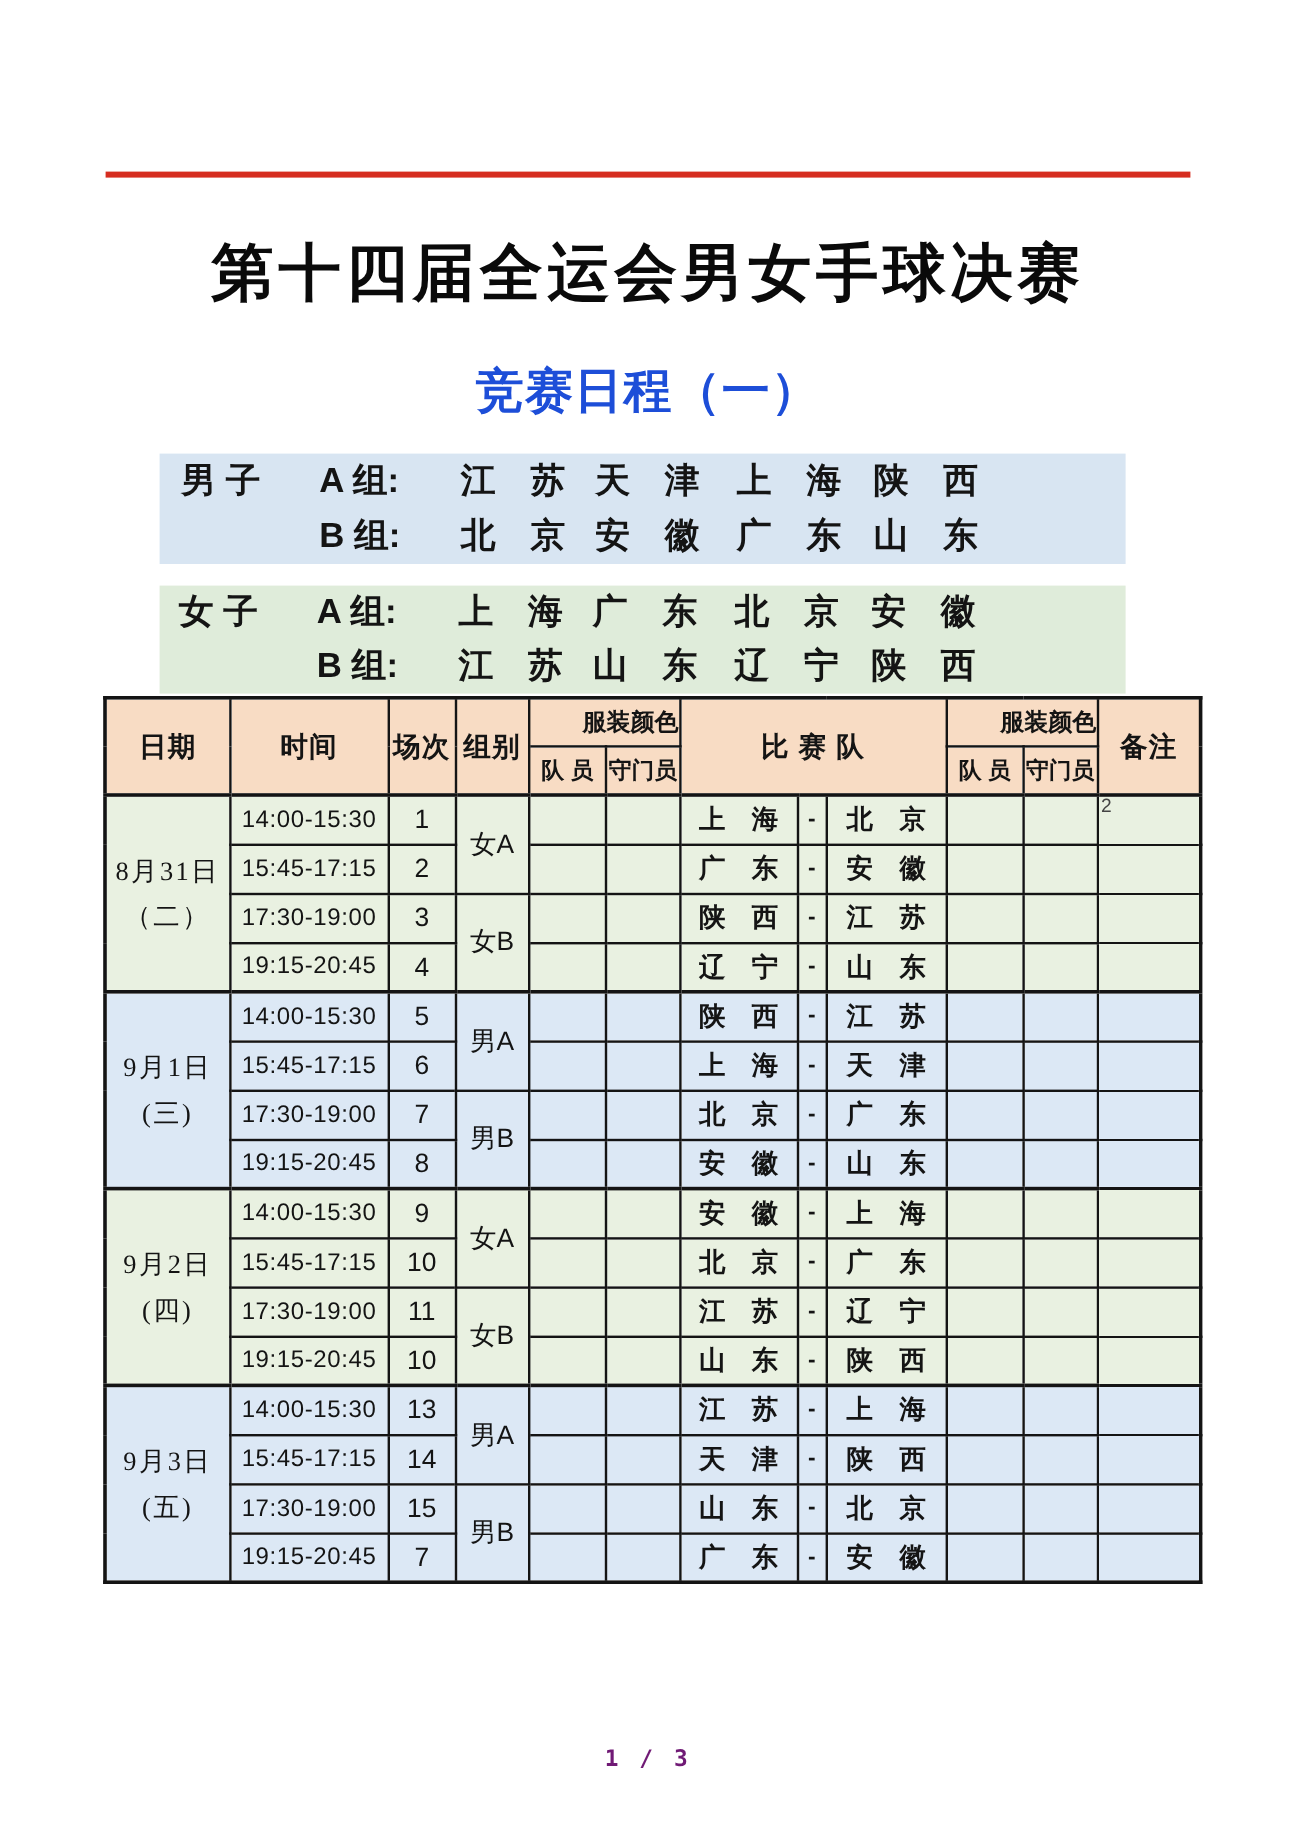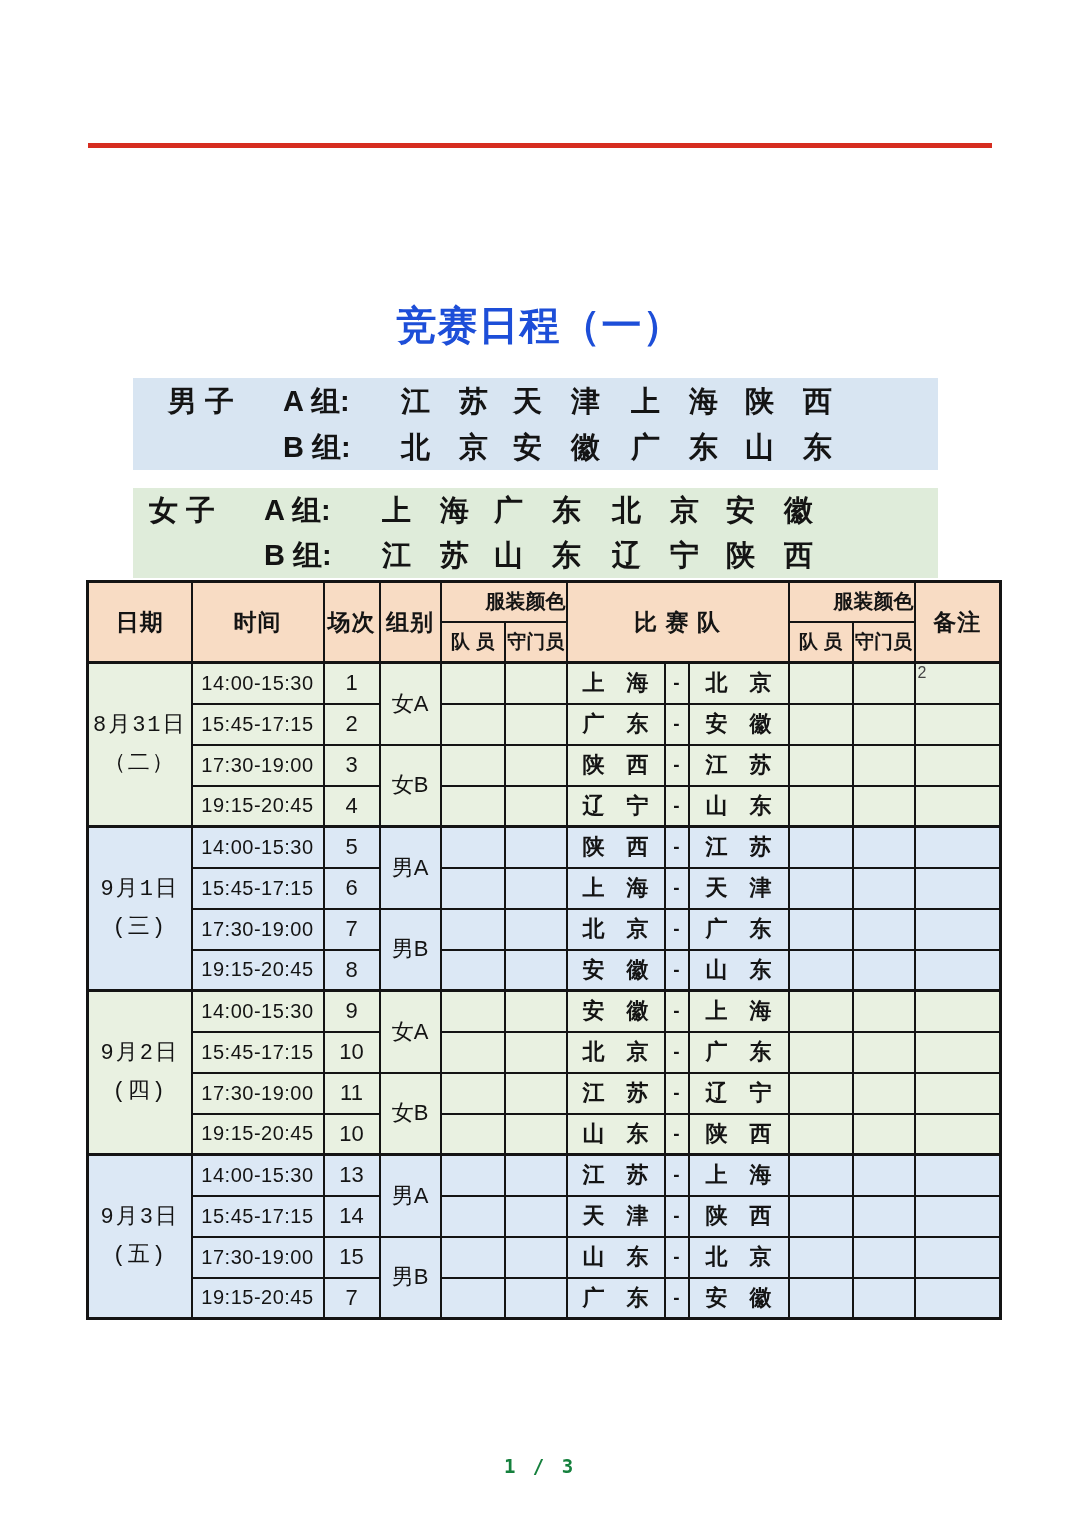--- a/index.html
+++ b/index.html
@@ -38,21 +38,21 @@
     letter-spacing: 1px;
     color: #1d4ed8;
   }
   .panel {
     position: absolute;
     left: 133px;
     width: 805px;
     padding-left: 0;
     box-sizing: border-box;
   }
-  .panel-men   { top: 378px; height: 92px; background: #d8e5f2; padding-left: 17px; }
+  .panel-men   { top: 378px; height: 92px; background: #d8e5f2; }
   .panel-women { top: 488px; height: 90px; background: #dfecda; }
   .panel-row {
     display: grid;
     grid-template-columns: 115px 118px 112px 118px 114px auto;
     padding-left: 18px;
     font-size: 29px;
     font-weight: bold;
     line-height: 46px;
     white-space: nowrap;
   }
@@ -80,21 +80,21 @@
   .schedule tbody tr { height: 41px; }
   .schedule tbody tr.group-start td { border-top: 3px solid #141414; }
   tbody.g-green td { background: #e9f1e1; }
   tbody.g-blue  td { background: #dce8f5; }
 
   th.h-main    { font-size: 23px; font-weight: bold; letter-spacing: 1px; }
   th.h-uniform { font-size: 20px; font-weight: bold; padding-left: 44px; }
   th.h-sub     { font-size: 19px; font-weight: bold; }
 
   td.c-date {
-    font-family: Liberation Mono, monospace;
+    font-family: Liberation Serif, serif;
     font-size: 22px;
     letter-spacing: 2px;
     line-height: 1.7;
   }
   td.c-time  { font-size: 20px; letter-spacing: 0.5px; }
   td.c-no    { font-size: 22px; }
   td.c-grp   { font-size: 22px; }
   td.c-team  { font-size: 22px; font-weight: bold; }
   td.c-dash  { font-size: 19px; font-weight: bold; }
   td.c-remark { position: relative; }
@@ -107,30 +107,31 @@
     line-height: 18px;
   }
   .footer {
     position: absolute;
     top: 1455px; left: 0; right: 0;
     text-align: center;
     font-family: "DejaVu Sans Mono", monospace;
     font-size: 19px;
     font-weight: bold;
     letter-spacing: 3px;
-    color: #15803d;
+    color: #701a75;
   }
 </style>
 </head>
 <body>
 
 <div class="page">
 
   <div class="red-rule"></div>
 
+  <h1 class="title">第十四届全运会男女手球决赛</h1>
   <h2 class="subtitle">竞赛日程（一）</h2>
 
   <div class="panel panel-men">
     <div class="panel-row">
       <span class="panel-label">男 子</span>
       <span class="group-label">A 组:</span>
       <span class="panel-team">江　苏</span>
       <span class="panel-team">天　津</span>
       <span class="panel-team">上　海</span>
       <span class="panel-team">陕　西</span>

